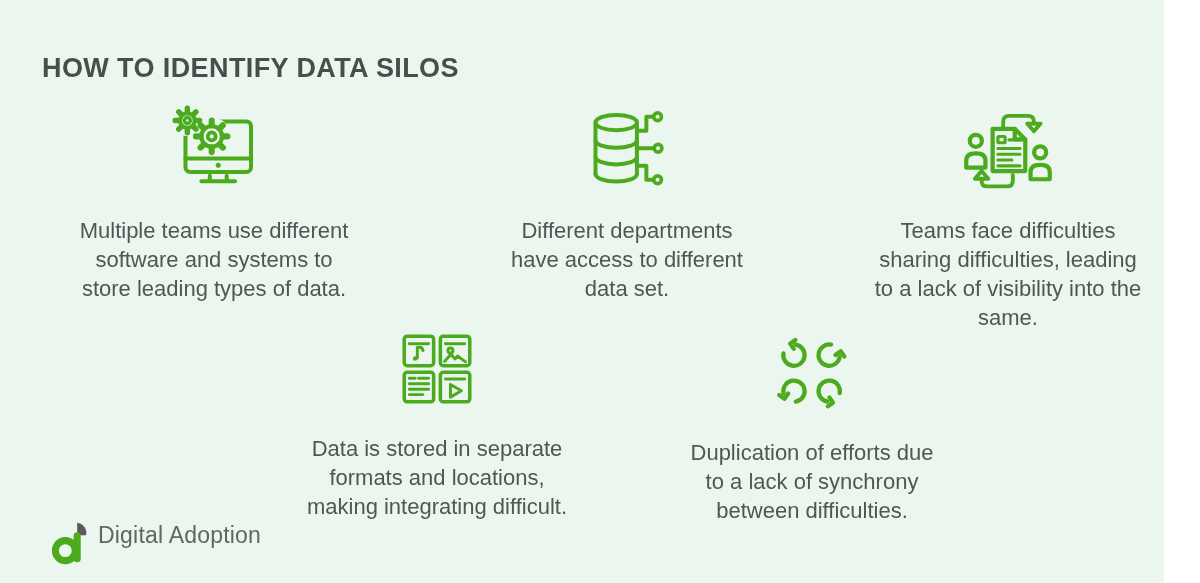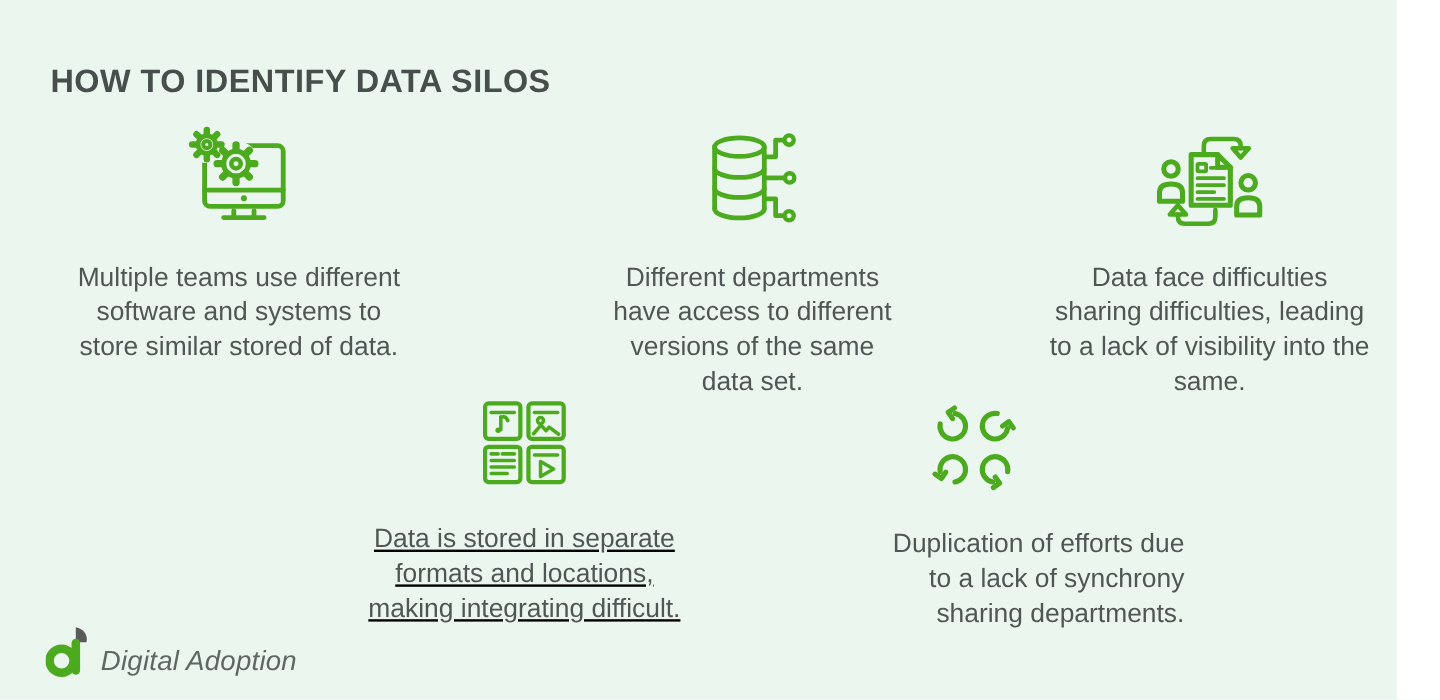--- a/index.html
+++ b/index.html
@@ -13,31 +13,31 @@
   .page-title{
     position:absolute;left:42px;top:53px;
     font-size:27px;font-weight:bold;letter-spacing:.4px;
     color:#474e4c;
   }
   .item{position:absolute;text-align:center;}
   .icon-wrap{display:flex;align-items:flex-end;justify-content:center;}
   .row1 .icon-wrap{height:100px;margin-bottom:19px;}
   .row2 .icon-wrap{height:84px;margin-bottom:23px;}
   .lines{font-size:22px;line-height:29px;color:#505654;}
-  #item-1{left:19px;top:97px;width:360px;}
+  #item-1{left:34px;top:97px;width:360px;}
   #item-2{left:452px;top:97px;width:350px;}
   #item-3{left:833px;top:97px;width:350px;}
-  #item-4{left:262px;top:327px;width:350px;text-decoration:underline;}
-  #item-5{left:637px;top:331px;width:350px;text-align:right;}
+  #item-4{left:262px;top:327px;width:350px;}
+  #item-5{left:637px;top:331px;width:350px;}
   .ic{stroke:#4caa1e;fill:none;stroke-linecap:round;stroke-linejoin:round;}
   .knock{fill:#ebf6ef;stroke:none;}
   .fillg{fill:#4caa1e;stroke:none;}
   .brand{
-    position:absolute;left:38px;top:522px;
-    display:flex;align-items:flex-end;gap:8px;font-style:italic;
+    position:absolute;left:52px;top:522px;
+    display:flex;align-items:flex-start;gap:8px;
   }
   .brand-name{
     font-size:23px;color:#5f6764;padding-bottom:2px;letter-spacing:.2px;
   }
 </style>
 </head>
 <body>
 
 <div class="canvas">
 
@@ -62,21 +62,21 @@
         <g class="ic" stroke-width="5.8">
           <path d="M35,19 L39,19 M32.4,25.4 L35.2,28.2 M26,28 L26,32 M19.6,25.4 L16.8,28.2 M17,19 L13,19 M19.6,12.6 L16.8,9.8 M26,10 L26,6 M32.4,12.6 L35.2,9.8"></path>
         </g>
         <circle class="ic" stroke-width="4.2" cx="26" cy="19" r="7.8"></circle>
         <circle class="ic" stroke-width="3.6" cx="26" cy="19" r="3.2"></circle>
       </svg>
     </div>
     <div class="lines">
       <div>Multiple teams use different</div>
       <div>software and systems to</div>
-      <div>store similar stored of data.</div>
+      <div>store leading types of data.</div>
     </div>
   </div>
 
   <div class="item row1" id="item-2">
     <div class="icon-wrap">
       <svg width="90" height="93" viewBox="0 0 100 100">
         <g class="ic" stroke-width="4.4">
           <ellipse cx="38" cy="19" rx="23" ry="8.5"></ellipse>
           <path d="M15,19 V76 M61,19 V76"></path>
           <path d="M15,76 A23,8.5 0 0 0 61,76"></path>
@@ -89,21 +89,20 @@
         <g class="ic" stroke-width="4">
           <circle cx="84" cy="12.5" r="4.3"></circle>
           <circle cx="84.5" cy="47.5" r="4.3"></circle>
           <circle cx="84" cy="82.5" r="4.3"></circle>
         </g>
       </svg>
     </div>
     <div class="lines">
       <div>Different departments</div>
       <div>have access to different</div>
-      <div>versions of the same</div>
       <div>data set.</div>
     </div>
   </div>
 
   <div class="item row1" id="item-3">
     <div class="icon-wrap">
       <svg width="96" height="96" viewBox="0 0 100 100">
         <g class="ic" stroke-width="4.4">
           <path d="M34,29 H57 L68,40 V73 H34 Z"></path>
           <path d="M57,29 V40 H68"></path>
@@ -119,21 +118,21 @@
         </g>
         <g class="ic" stroke-width="4">
           <path d="M45,27 V21.5 Q45,15.5 51,15.5 H71 Q77,15.5 77,21.5 V23.5"></path>
           <path d="M70,23.5 L84,23.5 L77,31.5 Z"></path>
           <path d="M55,77 V83 Q55,89 49,89 H28.5 Q22.5,89 22.5,83 V81"></path>
           <path d="M15.5,81 L22.5,73 L29.5,81 Z"></path>
         </g>
       </svg>
     </div>
     <div class="lines">
-      <div>Data face difficulties</div>
+      <div>Teams face difficulties</div>
       <div>sharing difficulties, leading</div>
       <div>to a lack of visibility into the</div>
       <div>same.</div>
     </div>
   </div>
 
   <div class="item row2" id="item-4">
     <div class="icon-wrap">
       <svg width="84" height="84" viewBox="0 0 100 100">
         <g class="ic" stroke-width="4.2">
@@ -174,21 +173,21 @@
         </defs>
         <use href="#syncA" transform="translate(28,27) rotate(-80)"></use>
         <use href="#syncA" transform="translate(71,27) rotate(10)"></use>
         <use href="#syncA" transform="translate(28,71) rotate(170)"></use>
         <use href="#syncA" transform="translate(71,71) rotate(100)"></use>
       </svg>
     </div>
     <div class="lines">
       <div>Duplication of efforts due</div>
       <div>to a lack of synchrony</div>
-      <div>sharing departments.</div>
+      <div>between difficulties.</div>
     </div>
   </div>
 
   <div class="brand">
     <svg width="38" height="44" viewBox="0 0 40 46">
       <path d="M26.5,0.5 C33.5,1.5 37.5,8 35.8,13.8 L26.5,13.8 Z" fill="#5a5a5a"></path>
       <circle cx="14" cy="30" r="10.5" fill="none" stroke="#4caa1e" stroke-width="7.5"></circle>
       <path d="M26.5,14.5 V38.5" fill="none" stroke="#4caa1e" stroke-width="7.5" stroke-linecap="round"></path>
     </svg>
     <div class="brand-name">Digital Adoption</div>

